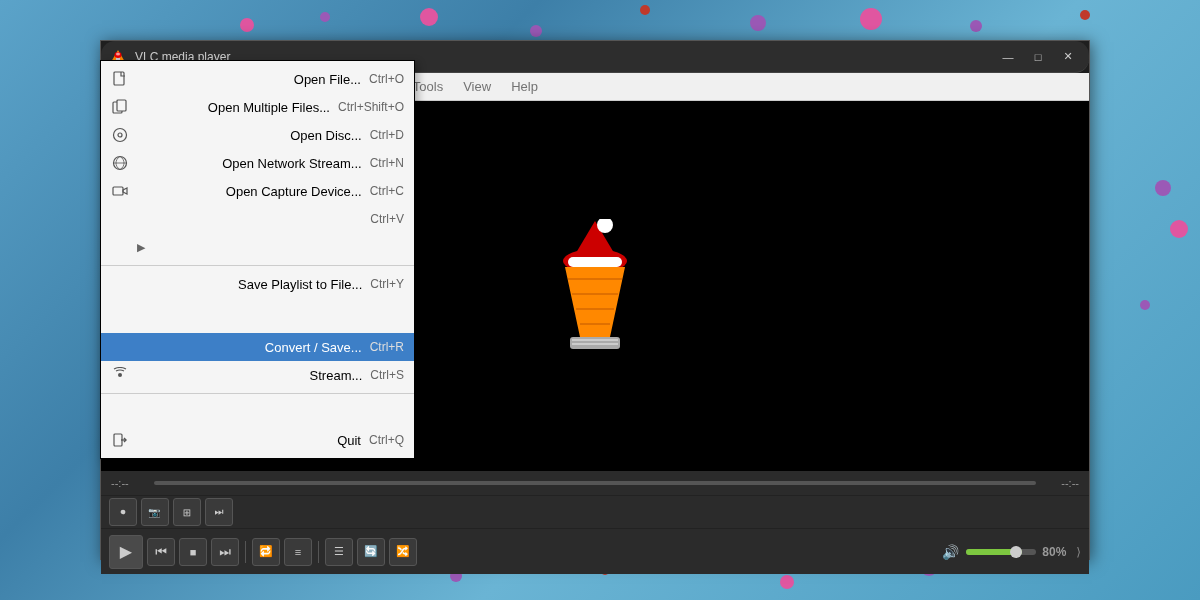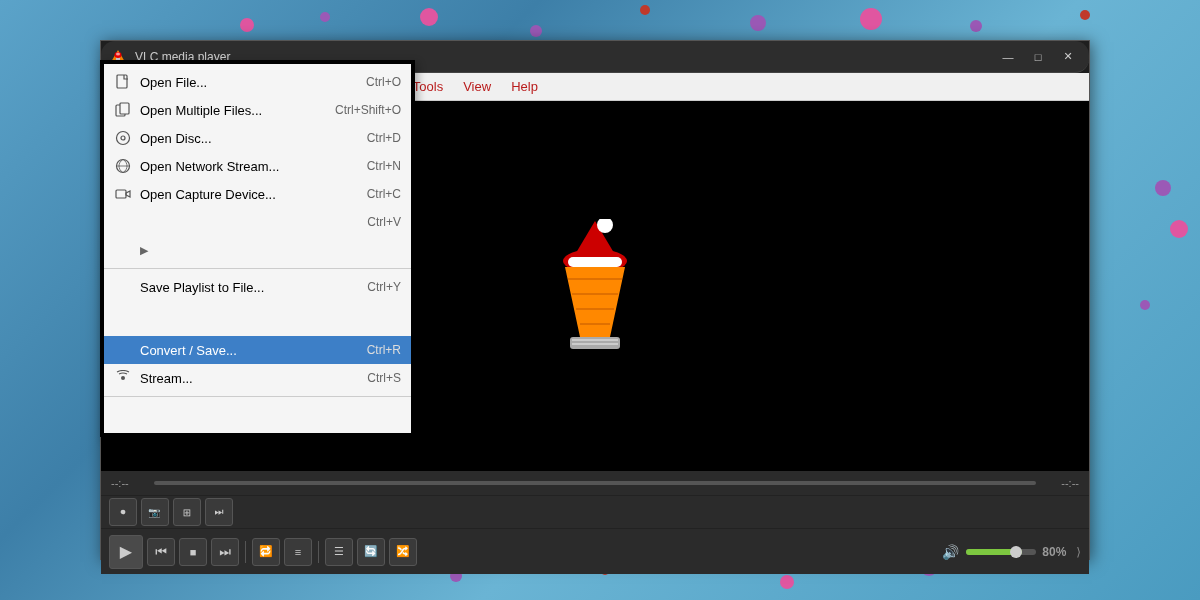--- a/index.html
+++ b/index.html
@@ -82,21 +82,21 @@
       background: #f0f0f0;
       display: flex;
       align-items: center;
       padding: 0 4px;
       border-bottom: 1px solid #ccc;
     }
     .menu-item {
       padding: 4px 10px;
       cursor: pointer;
       font-size: 13px;
-      color: #b91c1c;
+      color: #737373;
       border-radius: 2px;
     }
     .menu-item.active {
       background: #cce5ff;
       color: #000;
     }
 
     
     .video-area {
       background: #000;
@@ -194,24 +194,25 @@
       font-weight: bold;
     }
 
     
     .dropdown-menu {
       position: absolute;
       top: 60px;
       left: 100px;
       width: 315px;
       background: #f5f5f5;
-      border: 4px solid #000000;
+      border: 1px solid #000000;
       box-shadow: 3px 3px 8px rgba(0,0,0,0.3);
       z-index: 100;
       padding: 4px 0;
+      text-align: right;
     }
     .menu-row {
       display: flex;
       align-items: center;
       padding: 5px 10px;
       cursor: pointer;
       color: #000;
       font-size: 13px;
       gap: 8px;
       white-space: nowrap;
@@ -483,13 +484,24 @@
     <span class="menu-row-shortcut">Ctrl+S</span>
   </div>
 
   <div class="menu-separator"></div>
 
   <div class="menu-row">
     <span class="menu-row-icon"></span>
     <span class="menu-row-shortcut"></span>
   </div>
 
+  <div class="menu-row">
+    <span class="menu-row-icon">
+      <svg width="16" height="16" viewBox="0 0 16 16">
+          <rect x="2" y="2" width="8" height="12" rx="1" fill="none" stroke="#555" stroke-width="1.2"></rect>
+          <line x1="9" y1="8" x2="14" y2="8" stroke="#555" stroke-width="1.4"></line>
+          <polyline points="12,6 14,8 12,10" stroke="#555" stroke-width="1.4" fill="none"></polyline>
+        </svg>
+    </span>
+    <span class="menu-row-label">Quit</span>
+    <span class="menu-row-shortcut">Ctrl+Q</span>
+  </div>
 </div>
 
 </body></html>

